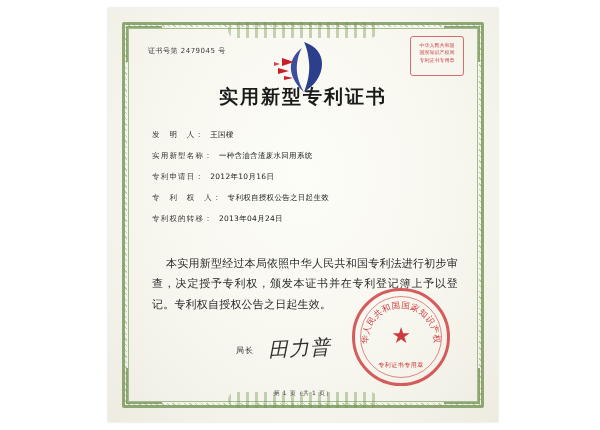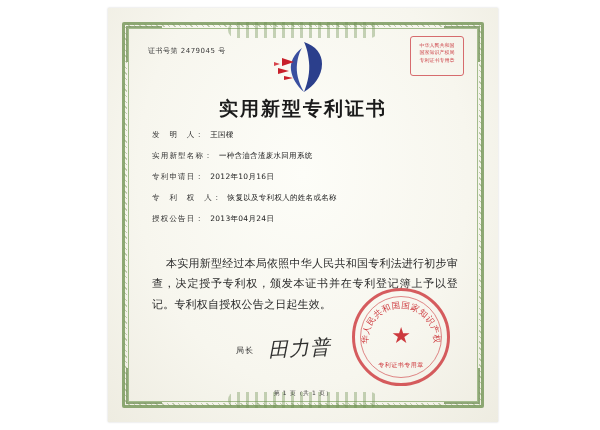--- a/index.html
+++ b/index.html
@@ -158,21 +158,21 @@
     width: 78px;
     height: 58px;
   }
   .emblem svg { display: block; }
 
   
   .title {
     position: absolute;
     left: 0;
     right: 0;
-    top: 88px;
+    top: 76px;
     text-align: center;
     font-size: 19px;
     font-weight: bold;
     letter-spacing: 2px;
     color: #1b1b1b;
     font-family: "DejaVu Sans", sans-serif;
   }
 
   
   .fields {
@@ -348,24 +348,24 @@
       <div class="field-row">
         <span class="field-label">实用新型名称：</span>
         <span class="field-value">一种含油含渣废水回用系统</span>
       </div>
       <div class="field-row">
         <span class="field-label">专利申请日：</span>
         <span class="field-value">2012年10月16日</span>
       </div>
       <div class="field-row">
         <span class="field-label">专　利　权　人：</span>
-        <span class="field-value">恢复以及专利权人的姓名或名称</span>
-      </div>
-      <div class="field-row">
-        <span class="field-label">授权公告日：</span>
+        <span class="field-value">专利权自授权公告之日起生效</span>
+      </div>
+      <div class="field-row">
+        <span class="field-label">专利权的转移：</span>
         <span class="field-value">2013年04月24日</span>
       </div>
     </div>
 
     <div class="body-text">
       <p>本实用新型经过本局依照中华人民共和国专利法进行初步审查，决定授予专利权，颁发本证书并在专利登记簿上予以登记。专利权自授权公告之日起生效。</p>
     </div>
 
     <div class="sign-row">
       <div class="sign-label">局长</div>

